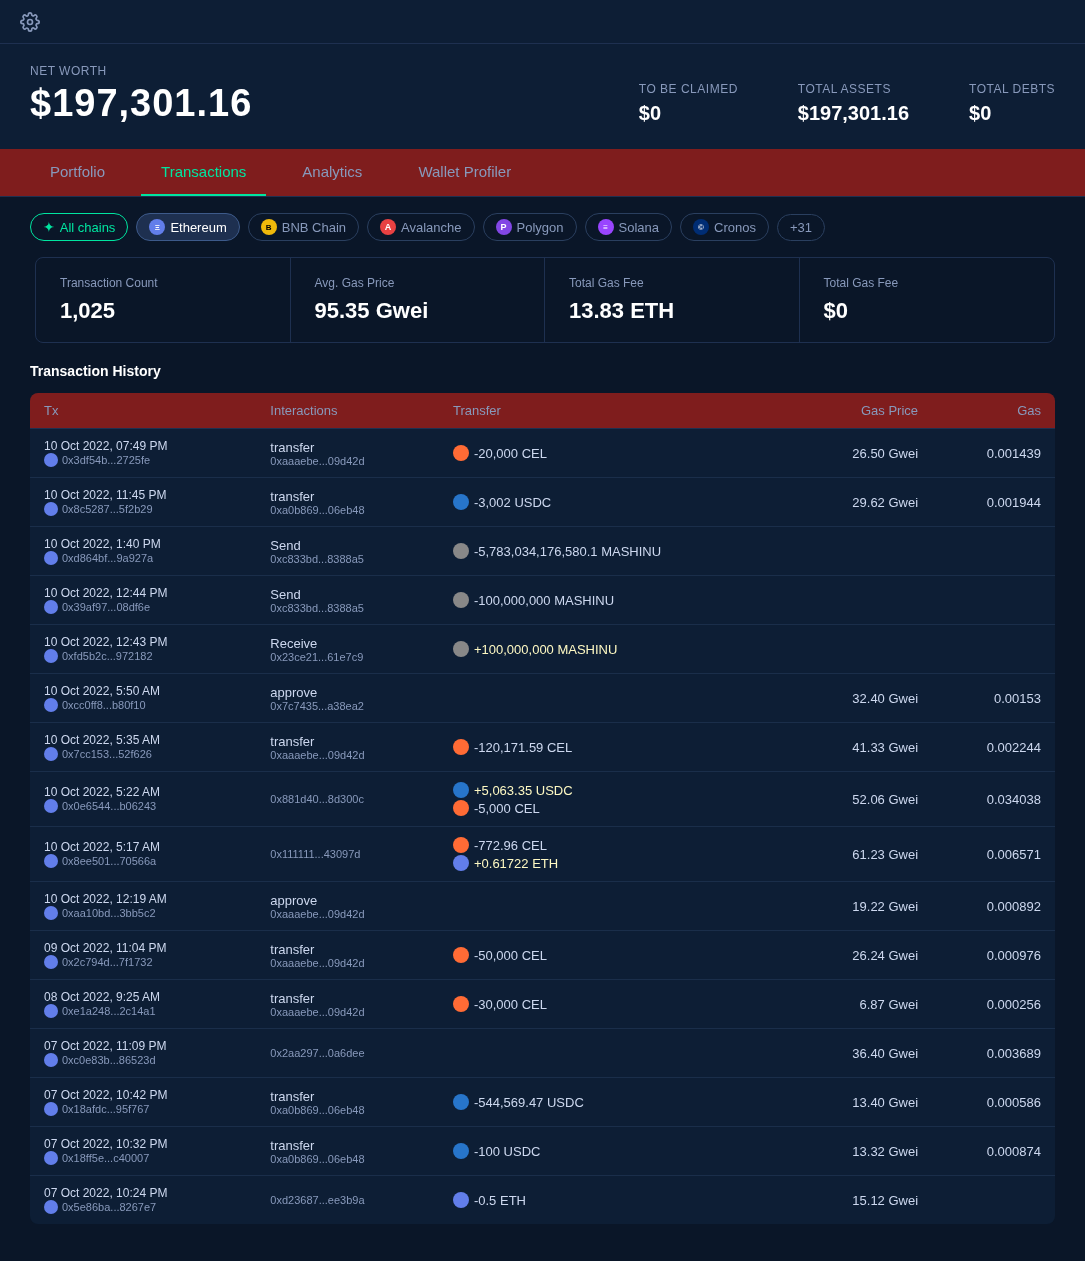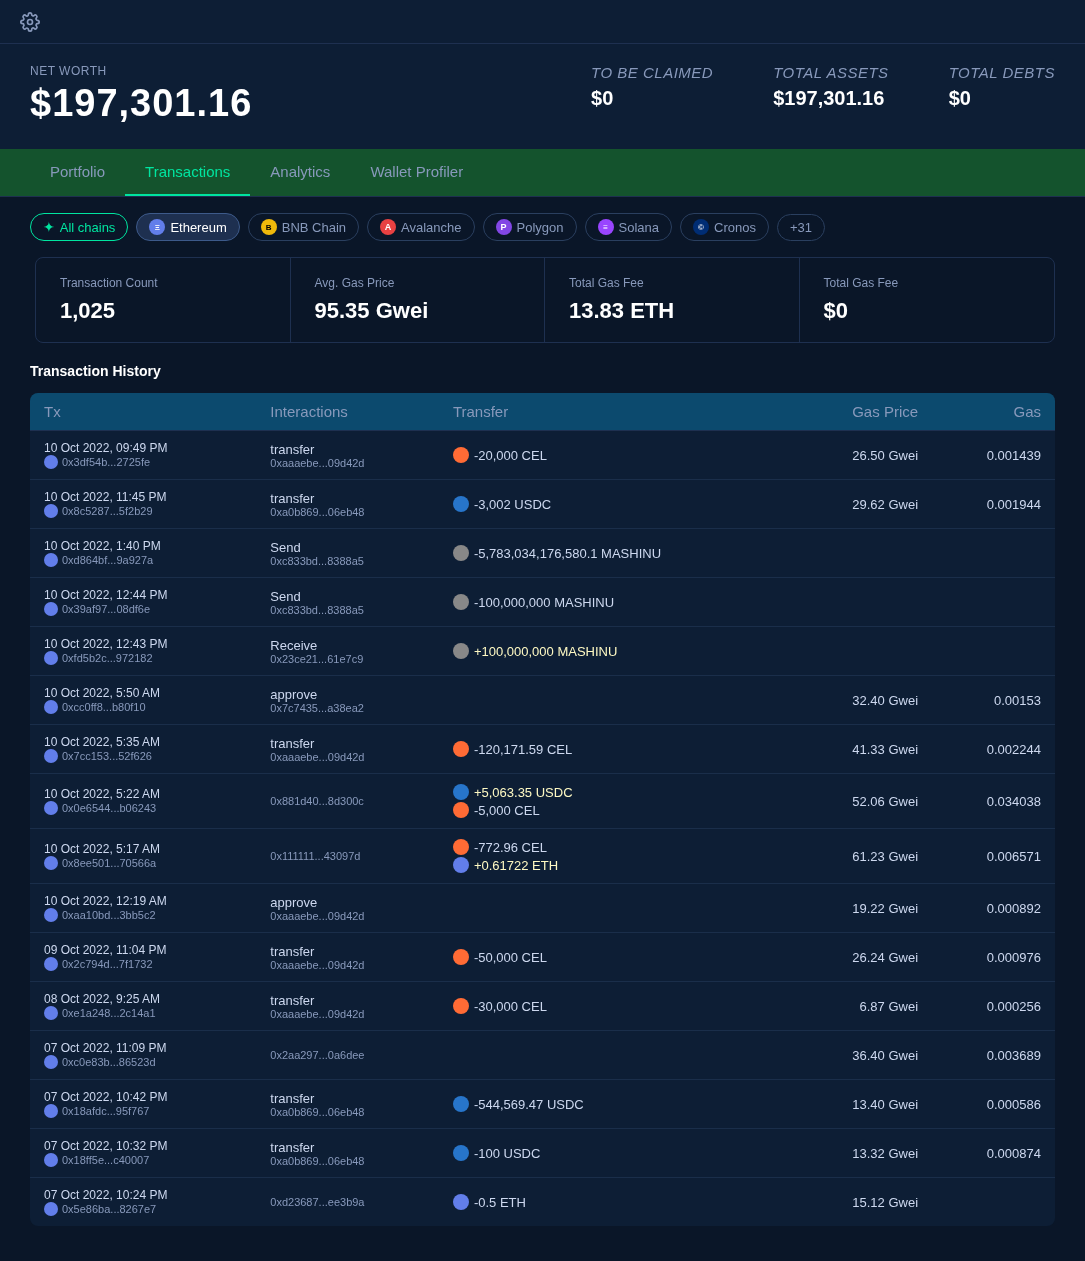--- a/index.html
+++ b/index.html
@@ -24,21 +24,21 @@
       width: 20px; height: 20px;
       color: #8899bb;
       cursor: pointer;
     }
 
     
     .net-worth-section {
       background: #0d1e35;
       padding: 20px 30px 24px 30px;
       display: flex;
-      align-items: flex-start;
+      align-items: flex-end;
       gap: 95px;
     }
     .net-worth-main {}
     .net-worth-label {
       font-size: 12px;
       color: #8899bb;
       text-transform: uppercase;
       letter-spacing: 0.5px;
       margin-bottom: 4px;
     }
@@ -49,38 +49,37 @@
       letter-spacing: 1px;
     }
     .net-worth-stats {
       display: flex;
       gap: 60px;
       margin-left: auto;
       align-items: flex-end;
     }
     .stat-block {}
     .stat-label {
-      font-size: 15px;
+      font-size: 12px;
       color: #8899bb;
       text-transform: uppercase;
       letter-spacing: 0.5px;
       margin-bottom: 6px;
-      font-style: italic;
     }
     .stat-value {
       font-size: 20px;
       font-weight: 600;
       color: #fff;
     }
 
     
     .nav-tabs {
-      background: #14532d;
-      display: flex;
-      gap: 0;
+      background: #7f1d1d;
+      display: flex;
+      gap: 16px;
       padding: 0 30px;
       border-bottom: 1px solid #1e3050;
     }
     .nav-tab {
       padding: 14px 20px;
       cursor: pointer;
       color: #8899bb;
       font-size: 15px;
       border-bottom: 2px solid transparent;
       position: relative;
@@ -187,25 +186,25 @@
     .tx-table {
       width: 100%;
       border-collapse: collapse;
       background: #0d1e35;
       border-radius: 8px;
       overflow: hidden;
     }
     .tx-table th {
       text-align: left;
       padding: 10px 14px;
-      font-size: 15px;
+      font-size: 13px;
       color: #8899bb;
       font-weight: 500;
       border-bottom: 1px solid #1e3050;
-      background: #0c4a6e;
+      background: #7f1d1d;
     }
     .tx-table td {
       padding: 10px 14px;
       border-bottom: 1px solid #1a2e4a;
       font-size: 13px;
       vertical-align: middle;
     }
     .tx-table tr:last-child td { border-bottom: none; }
     .tx-date {
       font-size: 12px;
@@ -368,21 +367,21 @@
         <th>Tx</th>
         <th>Interactions</th>
         <th>Transfer</th>
         <th style="text-align:right;">Gas Price</th>
         <th style="text-align:right;">Gas</th>
       </tr>
     </thead>
     <tbody id="tx-tbody">
     <tr>
           <td>
-    <div class="tx-date">10 Oct 2022, 09:49 PM</div>
+    <div class="tx-date">10 Oct 2022, 07:49 PM</div>
     <div class="tx-hash">
       <span class="chain-dot"></span>
       0x3df54b...2725fe
     </div>
   </td>
           <td>
     <div class="interaction-type">transfer</div>
     <div class="interaction-addr">0xaaaebe...09d42d</div>
   </td>
           <td>

